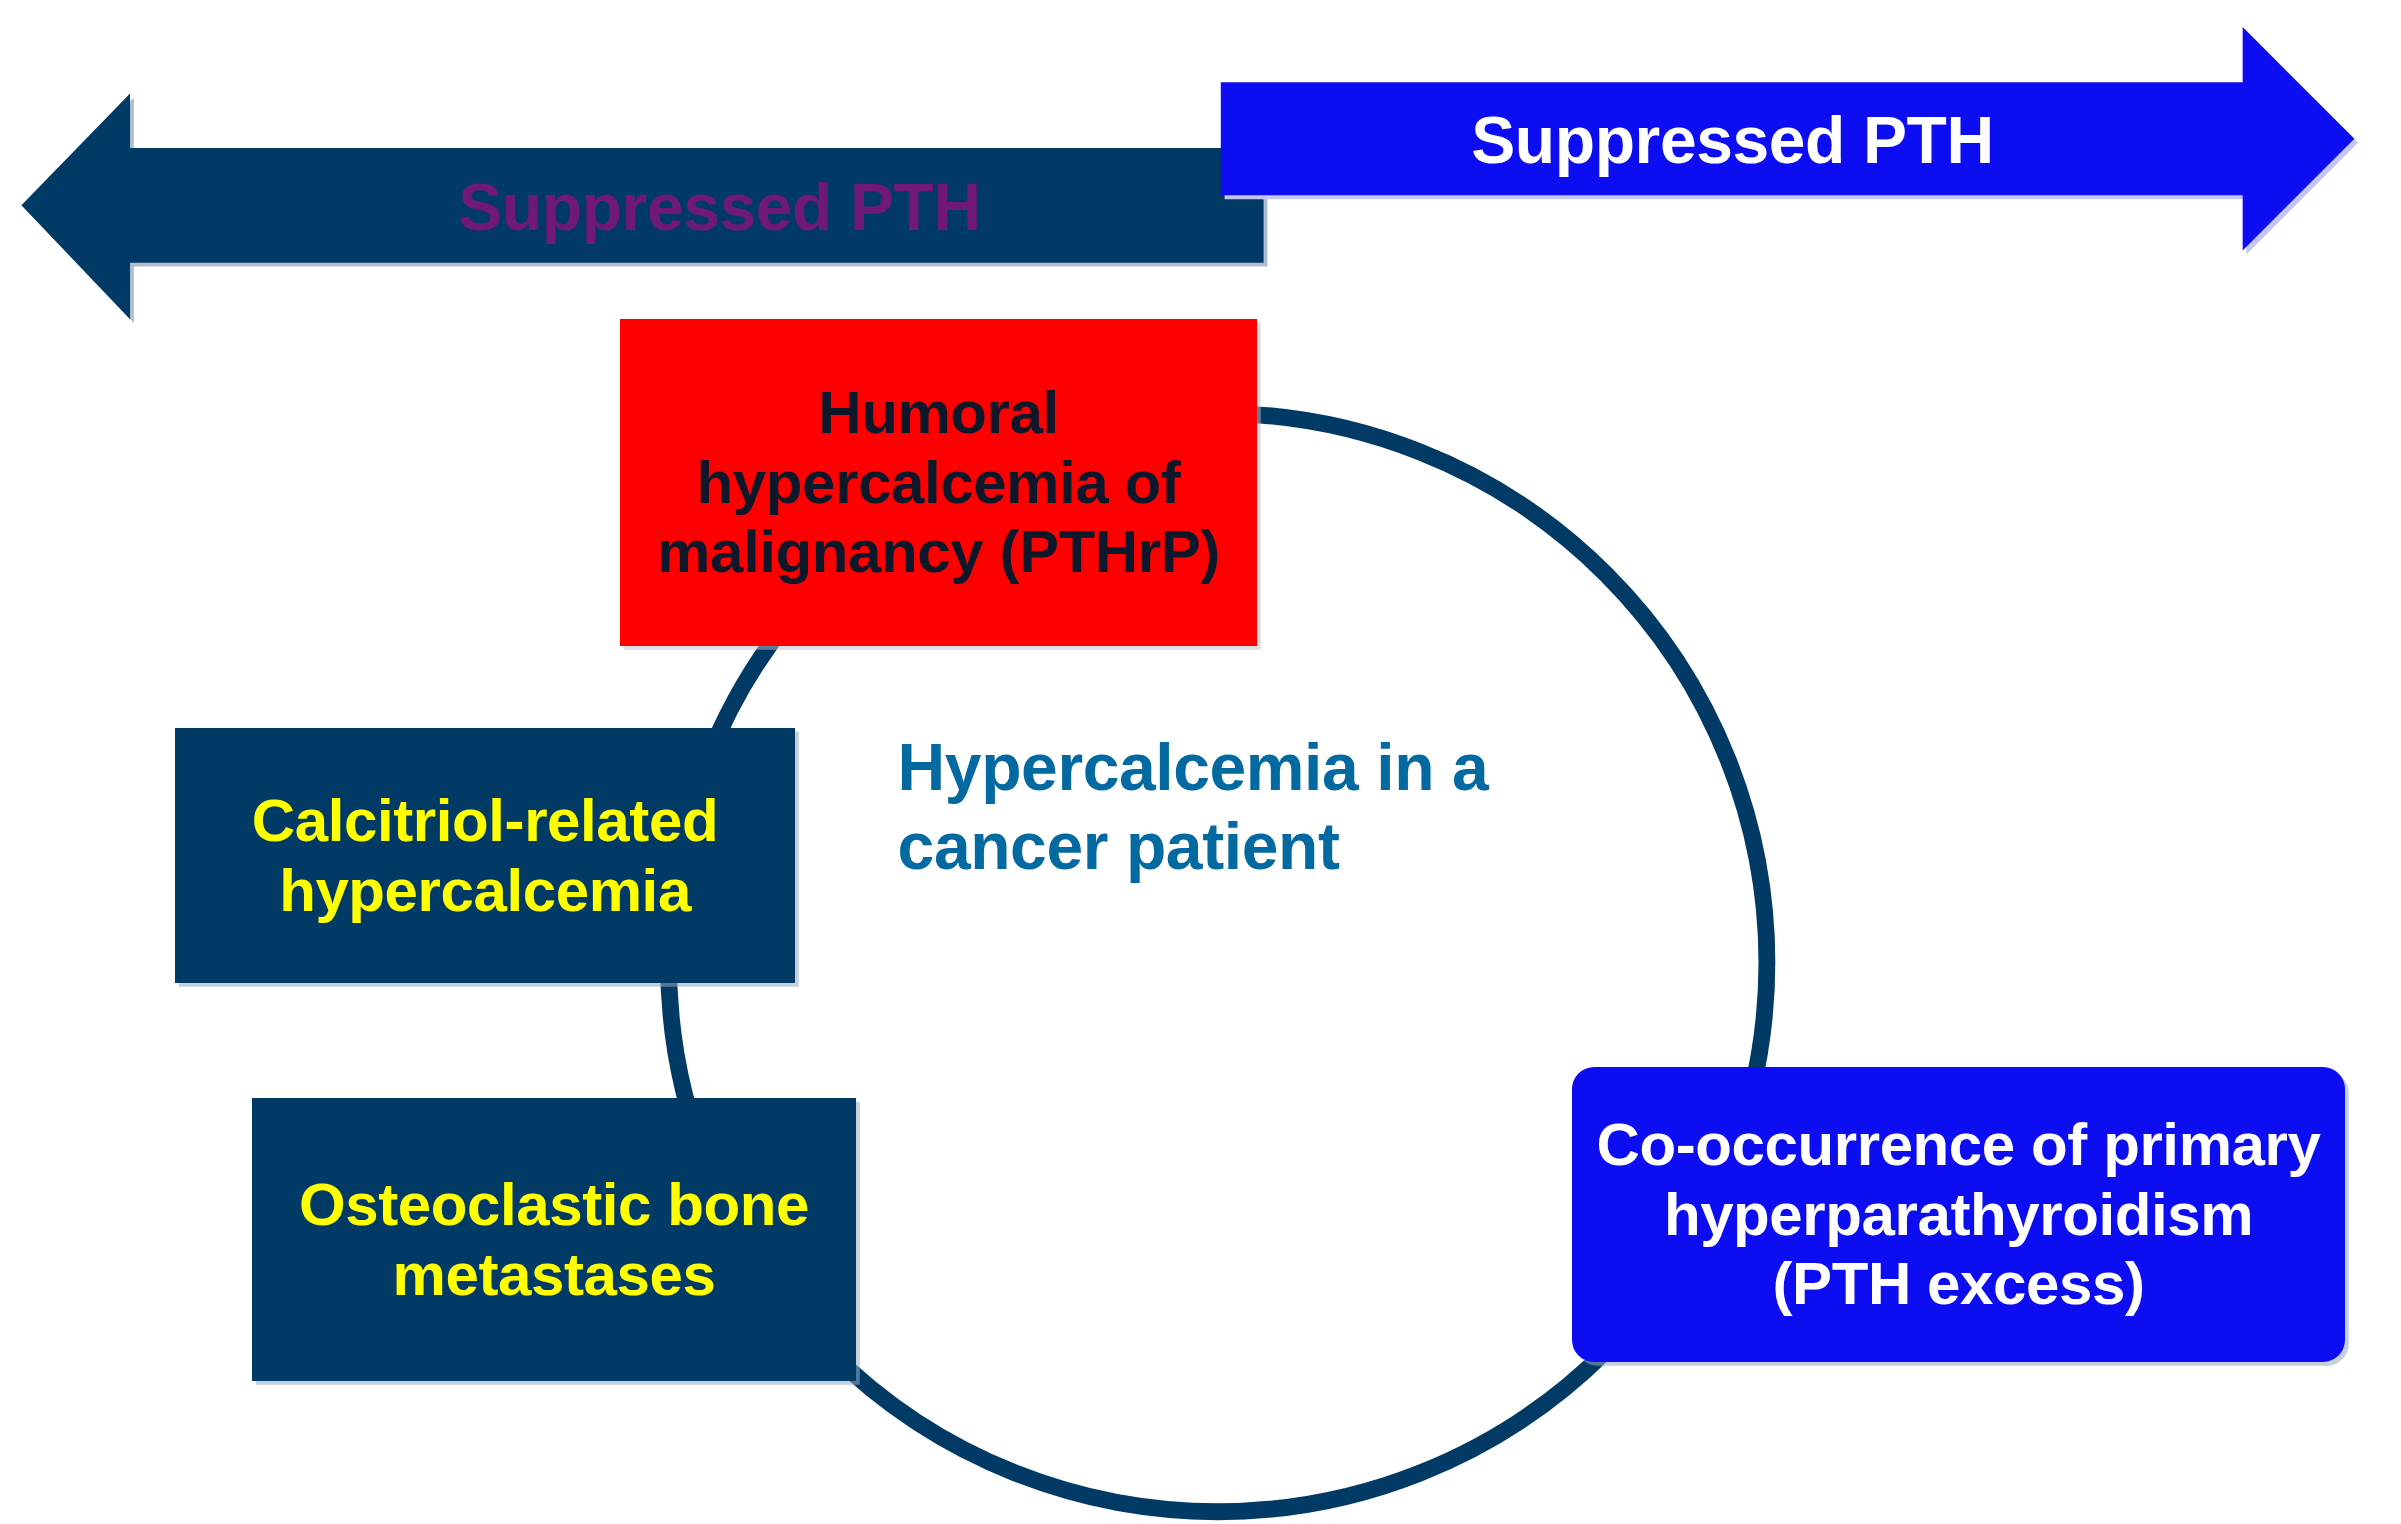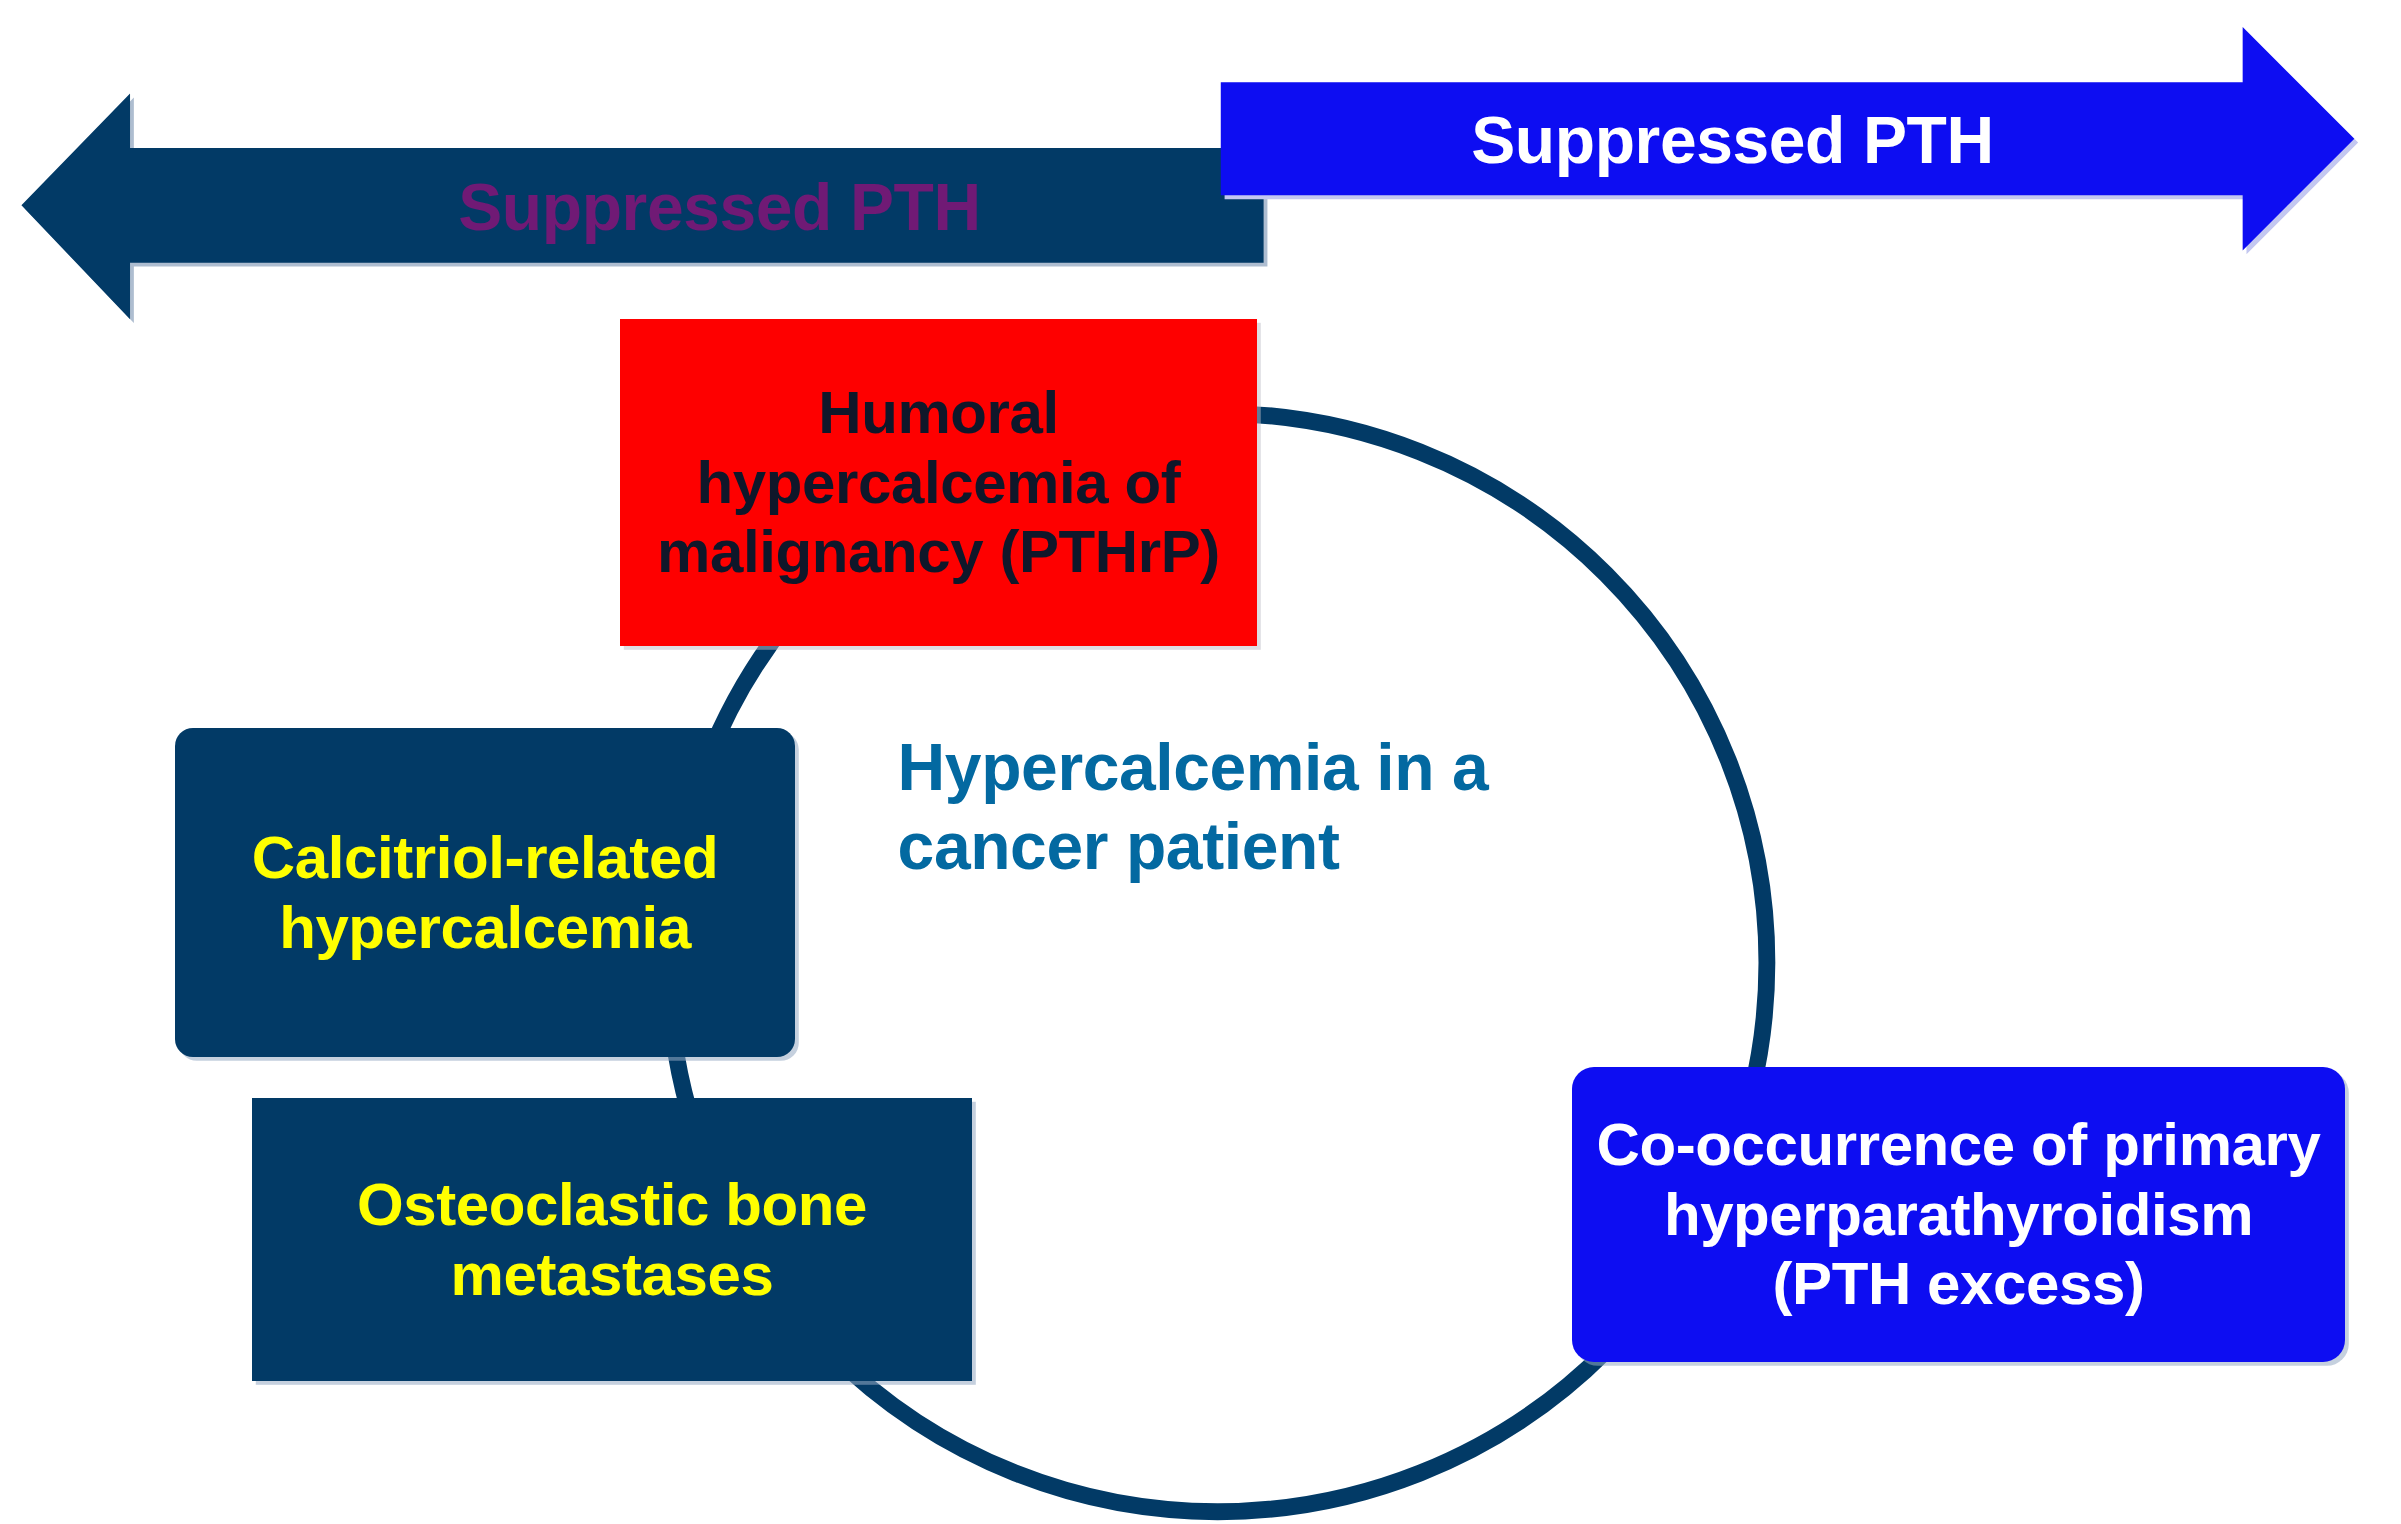--- a/index.html
+++ b/index.html
@@ -65,22 +65,22 @@
     font-weight:bold;
     line-height:1.2;
     white-space:pre-line;
     letter-spacing:-0.4px;
   }
   
   #arrow-suppressed-label{ left:230px; top:149px; width:979px; height:115px; font-size:66px; color:#701a75; }
   #arrow-increased-label{  left:1224px; top:82px; width:1017px; height:115px; font-size:66px; color:#FFFFFF; }
 
   #box-hhm{ left:620px; top:319px; width:637px; height:327px; font-size:60px; }
-  #box-calcitriol{ left:175px; top:728px; width:620px; height:329px; font-size:60px;border-radius:18px; }
-  #box-osteoclastic{ left:252px; top:1098px; width:720px; height:283px; font-size:60px; }
+  #box-calcitriol{ left:175px; top:728px; width:620px; height:255px; font-size:60px; }
+  #box-osteoclastic{ left:252px; top:1098px; width:604px; height:283px; font-size:60px; }
   #box-ectopic{ left:1733px; top:761px; width:478px; height:184px; font-size:60px; }
   #box-cooccurrence{ left:1572px; top:1067px; width:773px; height:295px; font-size:60px;border-radius:22px; }
   #center-title{ left:887px; top:719px; width:612px; height:176px; font-size:66px; }
 </style>
 </head>
 <body>
 
 <div id="stage">
 
   <svg class="layer" viewBox="0 0 3139 1993" aria-hidden="true">

